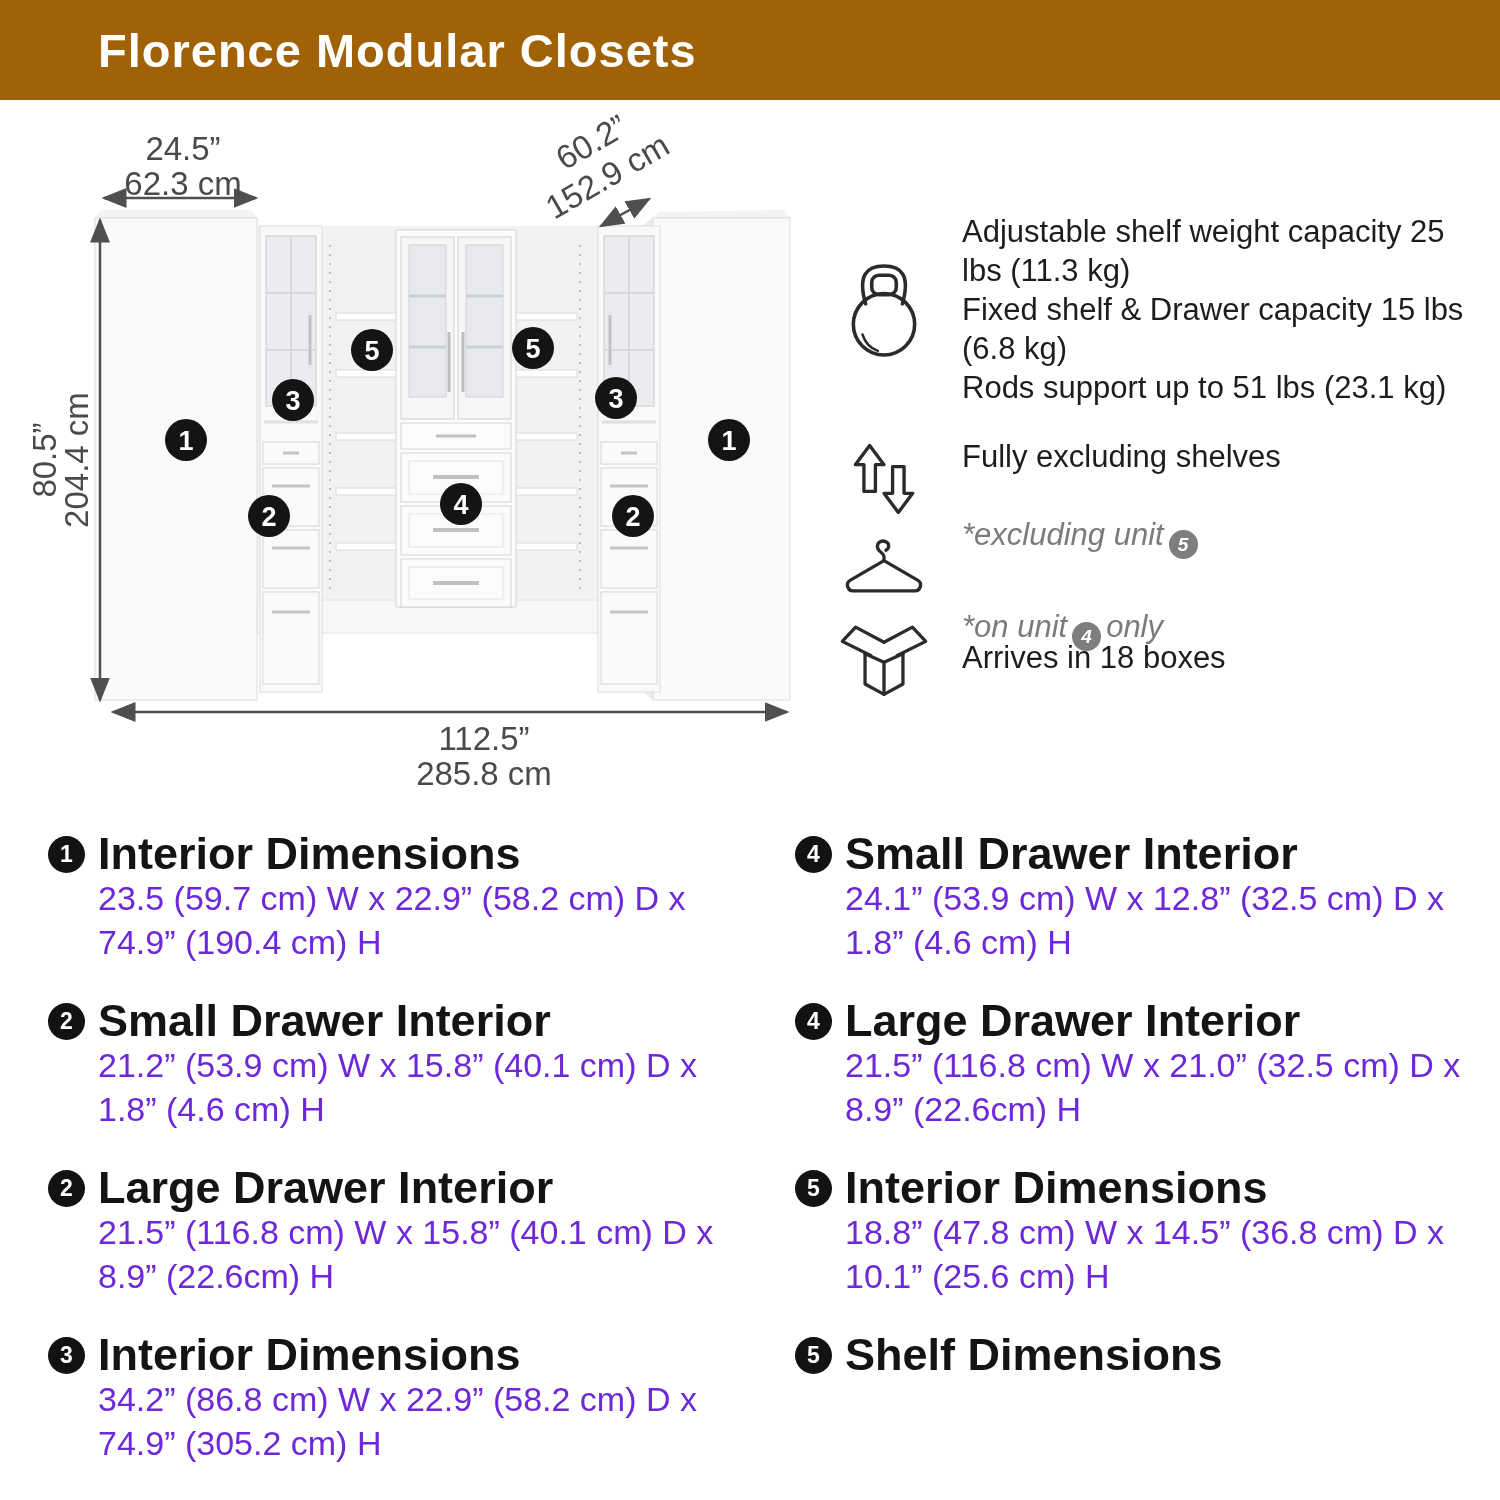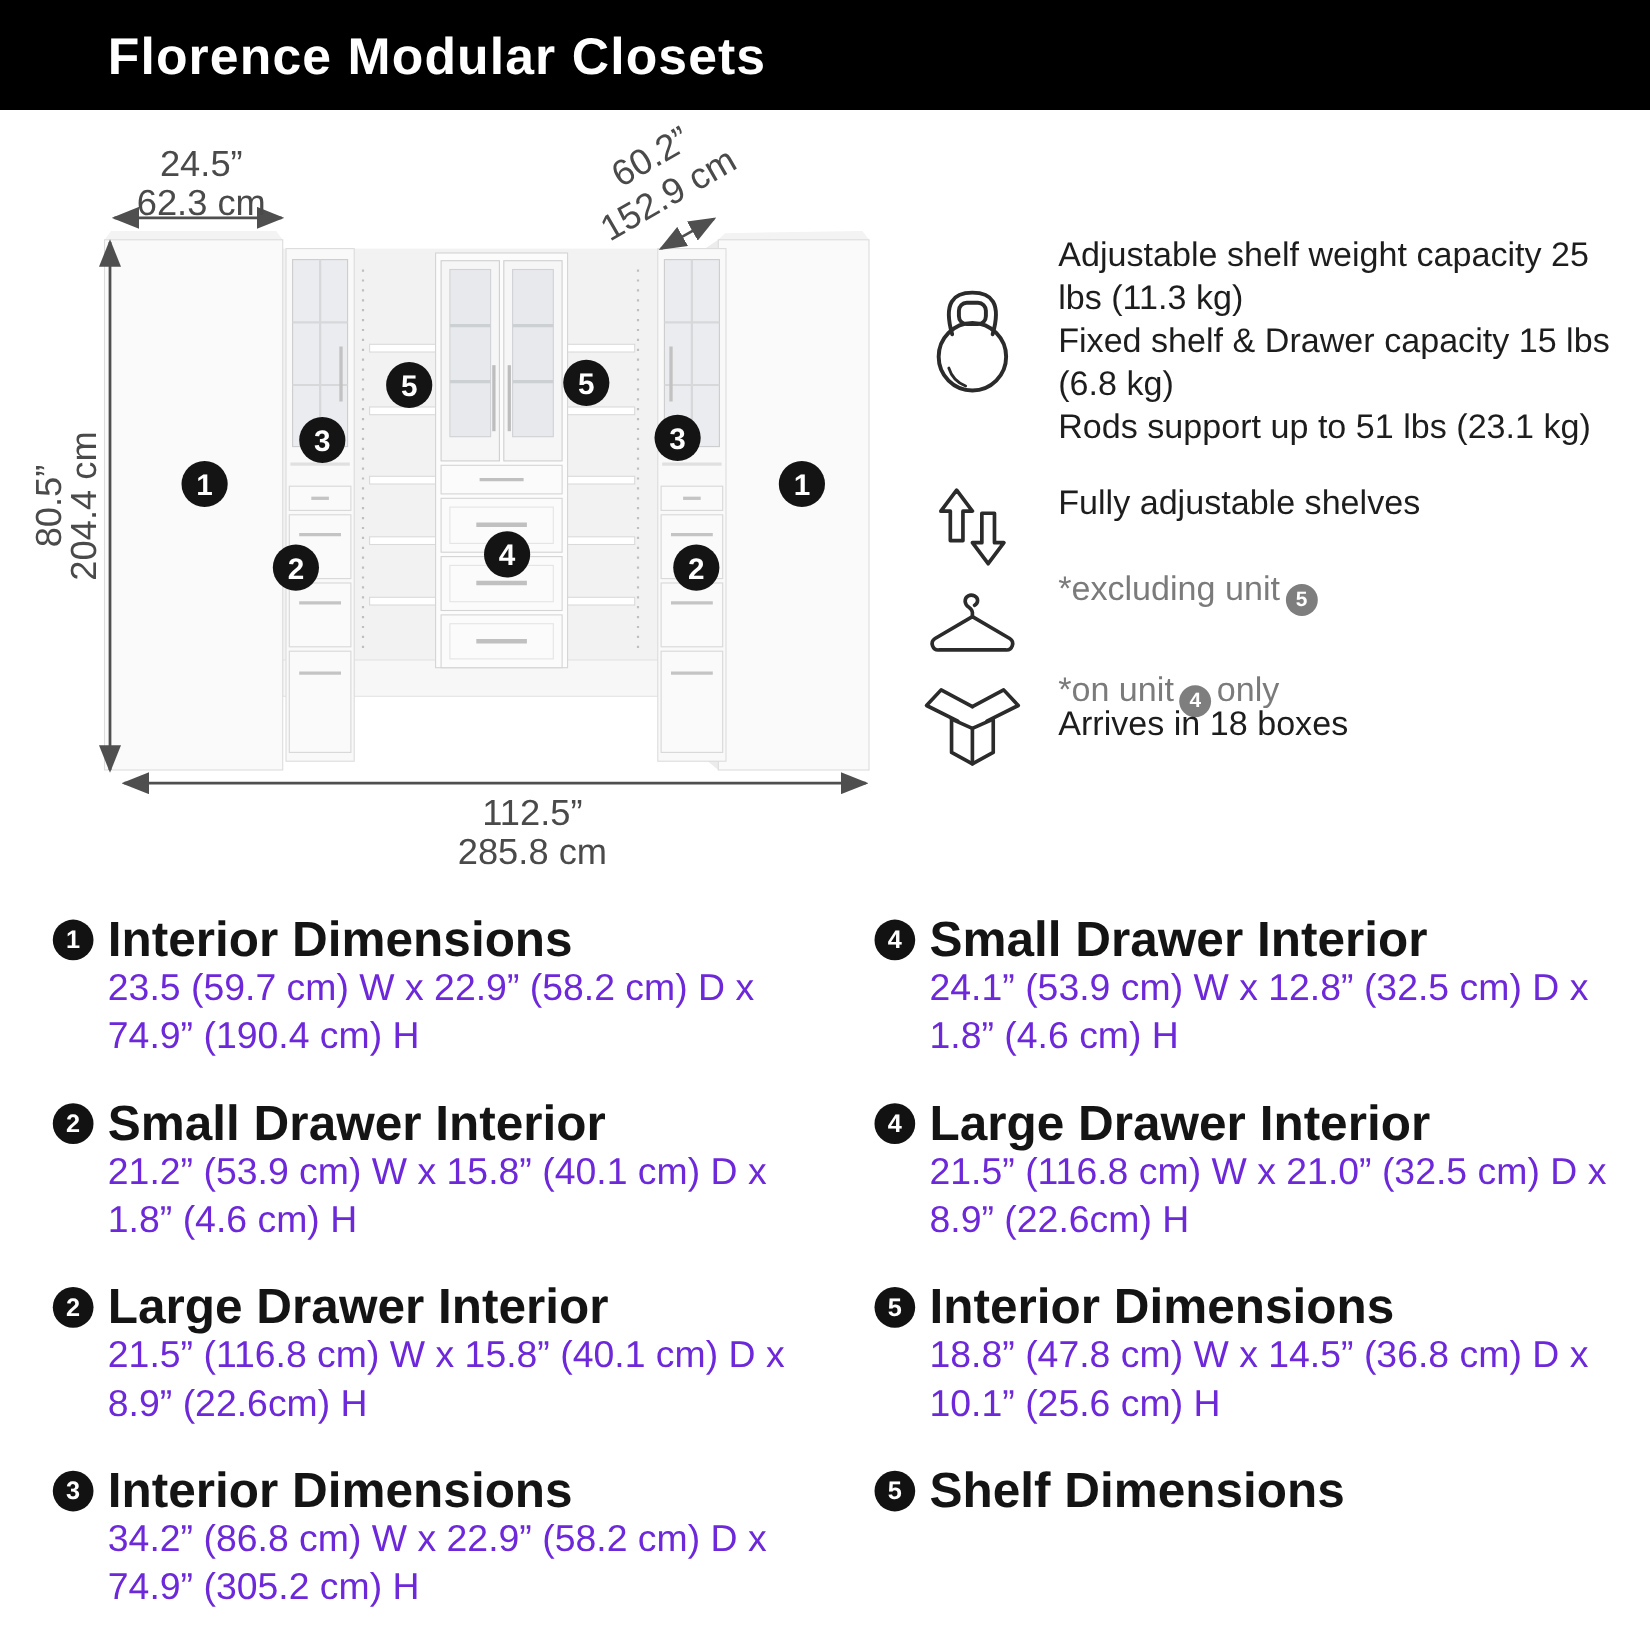--- a/index.html
+++ b/index.html
@@ -14,42 +14,42 @@
   
   .diagram{position:absolute;left:0;top:100px;width:820px;height:690px;}
   .dimtxt{fill:#4a4a4a;font-size:33px;font-weight:500;font-family:"Liberation Sans",sans-serif;}
   .badge-n{fill:#ffffff;font-size:27px;font-weight:700;font-family:"Liberation Sans",sans-serif;}
 
   
   .features{position:absolute;left:832px;top:212px;width:668px;height:530px;}
   .frow{position:absolute;left:0;display:flex;align-items:center;gap:26px;}
   .ficon{width:104px;flex:0 0 104px;display:flex;justify-content:center;}
   .ftext{font-size:31px;line-height:39px;color:#1d1d1d;white-space:pre-line;width:540px;}
-  .fnote{color:#7b7b7b;}
+  .fnote{color:#7b7b7b;font-style:italic;}
   .inline-badge{display:inline-flex;width:29px;height:29px;border-radius:50%;background:#7e7e7e;
     color:#ffffff;font-size:19px;font-weight:700;align-items:center;justify-content:center;
     vertical-align:-6px;margin:0 5px;}
   .icon-stroke{stroke:#2b2b2b;fill:none;stroke-width:3.5;stroke-linecap:round;stroke-linejoin:round;}
 
   
   .speccol{position:absolute;width:700px;top:832px;}
   .speccol.left{left:48px;} .speccol.right{left:795px;}
   .spec-item{margin-bottom:35px;}
   .spec-head{display:flex;align-items:center;gap:13px;height:44px;}
   .spec-badge{width:37px;height:37px;flex:0 0 37px;border-radius:50%;background:#121212;color:#ffffff;
     font-size:23px;font-weight:700;display:flex;align-items:center;justify-content:center;}
   .spec-title{font-size:45px;font-weight:700;color:#141414;}
   .spec-dims{margin-left:50px;font-size:34px;line-height:44px;color:#6d28d9;white-space:pre-line;}
 </style>
 </head>
 <body>
 
 <div class="page">
 
-  <div class="hdr" style="background:#000000">
+  <div class="hdr" style="background:#a16207">
     <h1>Florence Modular Closets</h1>
   </div>
 
   <svg class="diagram" viewBox="0 0 820 690">
     <defs>
       <marker id="arr" markerWidth="10" markerHeight="8" refX="9" refY="4" orient="auto-start-reverse">
         <path d="M0,0 L10,4 L0,8 Z" fill="#4f4f4f"></path>
       </marker>
     </defs>
 
@@ -203,21 +203,21 @@
     </div>
 
     <div class="frow" style="top:186px">
       <div class="ficon">
         <svg width="86" height="86" viewBox="0 0 90 90">
           <path class="icon-stroke" d="M 15,30 L 30,10 L 45,30 L 36,30 L 36,58 L 24,58 L 24,30 Z"></path>
           <path class="icon-stroke" d="M 45,60 L 60,80 L 75,60 L 66,60 L 66,32 L 54,32 L 54,60 Z"></path>
         </svg>
       </div>
       <div class="ftext">
-        <span>Fully adjustable shelves</span><br>
+        <span>Fully excluding shelves</span><br>
         <span class="fnote"><span>*excluding unit</span><span class="inline-badge">5</span><span></span></span>
       </div>
     </div>
 
     <div class="frow" style="top:278px">
       <div class="ficon">
         <svg width="96" height="66" viewBox="0 0 100 70">
           <path class="icon-stroke" d="M 50,24 L 50,20 C 50,15 43,15 43,9 C 43,4 48,2 52,4 C 56,6 56,11 52,13"></path>
           <path class="icon-stroke" d="M 50,24 L 14,45 A 6,6 0 0 0 18,56 L 82,56 A 6,6 0 0 0 86,45 Z"></path>
         </svg>

